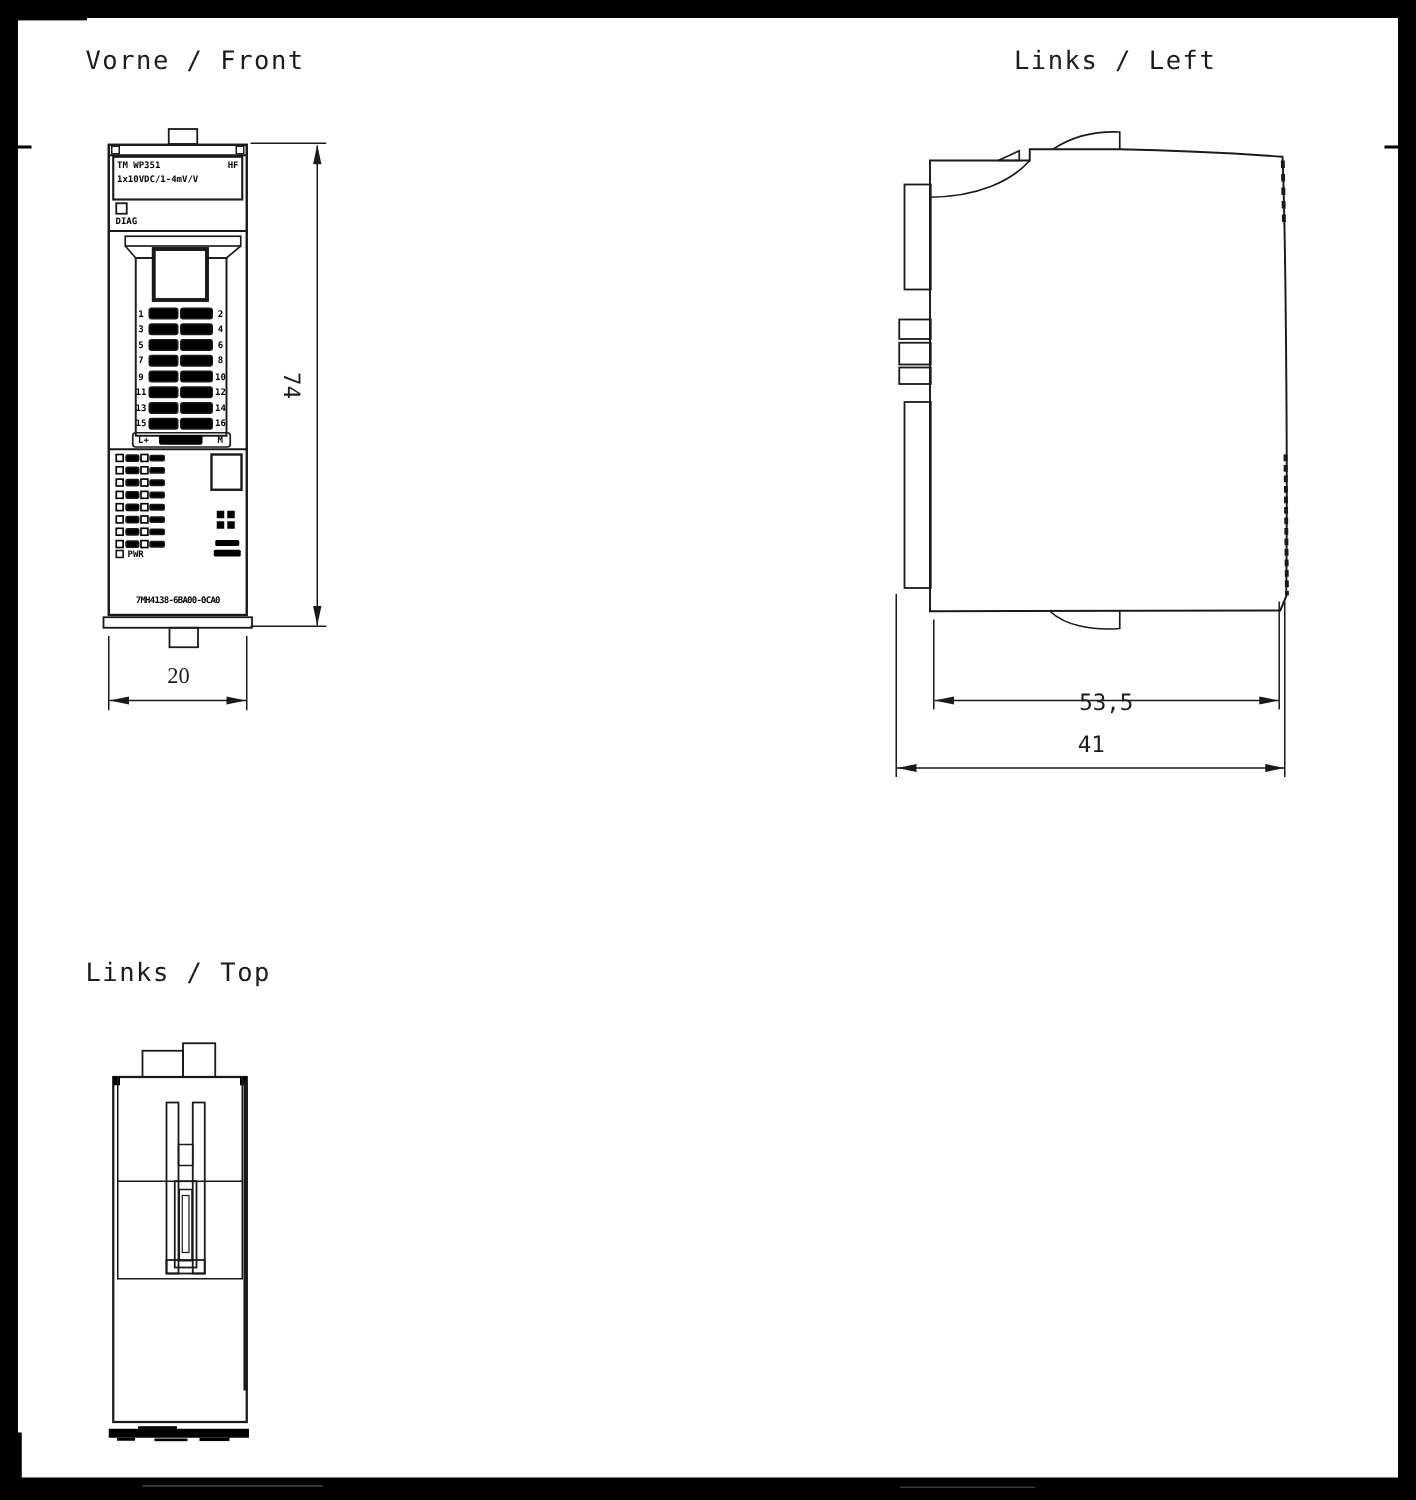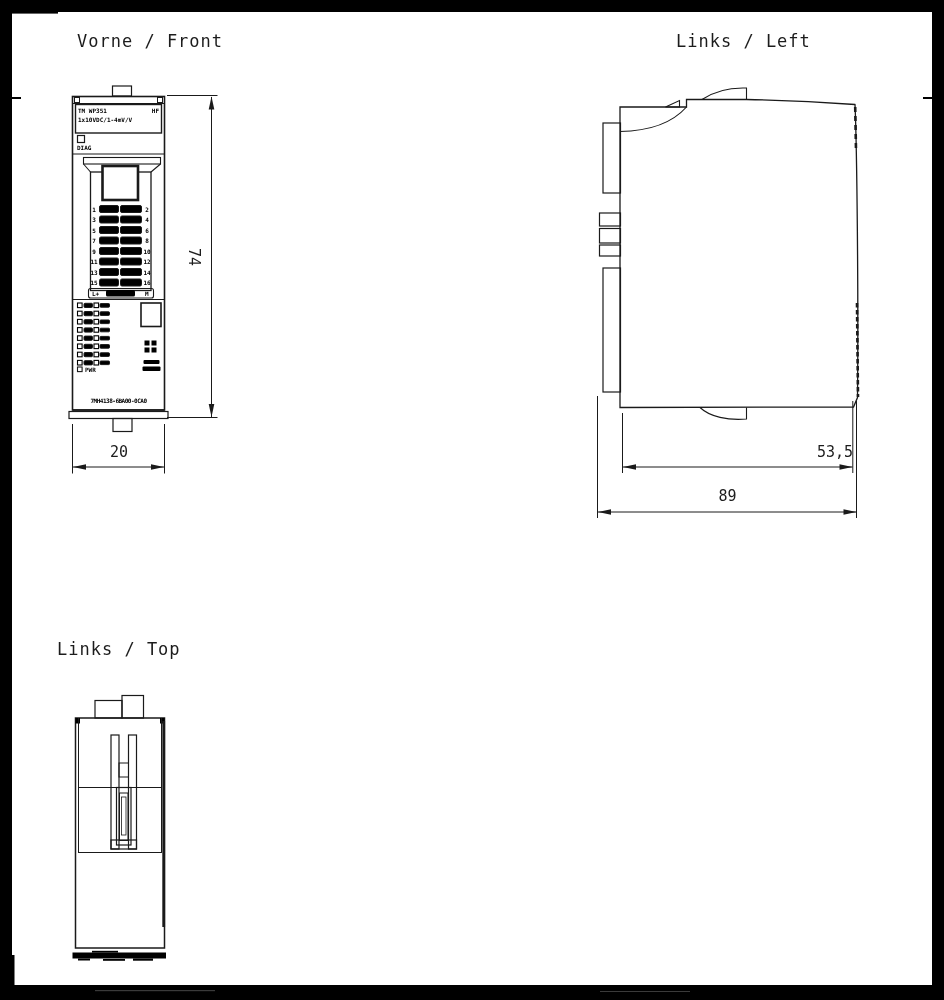--- a/index.html
+++ b/index.html
@@ -200,28 +200,28 @@
       <rect x="12" y="955" width="2.5" height="45"></rect>
 
       <rect x="12" y="97" width="9" height="2"></rect>
       <rect x="923" y="97" width="9" height="2"></rect>
 
       <rect x="95" y="990" width="120" height="1.2" fill="#3a3a3a"></rect>
       <rect x="600" y="991" width="90" height="1" fill="#3a3a3a"></rect>
     </g>
   </svg>
 
-  <div class="abs viewlabel" style="left:57px;top:31px;margin-left:20px;">Vorne / Front</div>
+  <div class="abs viewlabel" style="left:57px;top:31px;">Vorne / Front</div>
   <div class="abs viewlabel" style="left:676px;top:31px;text-align:right;">Links / Left</div>
   <div class="abs viewlabel" style="left:57px;top:639px;">Links / Top</div>
 
   <div class="abs dimtext rot90" style="left:178px;top:248px;width:32px;text-align:center;">74</div>
-  <div class="abs dimtext center" style="left:73px;top:443px;width:92px;">20</div>
-  <div class="abs dimtext center" style="left:622px;top:443px;width:231px;text-align:right;">53,5</div>
-  <div class="abs dimtext center" style="left:598px;top:487px;width:259px;">89</div>
+  <div class="abs dimtext center" style="left:73px;top:443px;width:92px;font-family:Liberation Serif, serif;">20</div>
+  <div class="abs dimtext center" style="left:622px;top:459px;width:231px;">53,5</div>
+  <div class="abs dimtext center" style="left:598px;top:487px;width:259px;">41</div>
 
   <div class="abs band" style="left:78px;top:107px;width:81px;">
     <span class="micro">TM WP351</span>
     <span class="micro">HF</span>
   </div>
   <div class="abs micro" style="left:78px;top:116px;">1x10VDC/1-4mV/V</div>
   <div class="abs micro" style="left:77px;top:144px;">DIAG</div>
   <div class="abs micro" style="left:85px;top:366px;">PWR</div>
   <div class="abs micro center" style="left:74px;top:397px;width:89px;font-size:6px;letter-spacing:-0.5px;">7MH4138-6BA00-0CA0</div>
 

